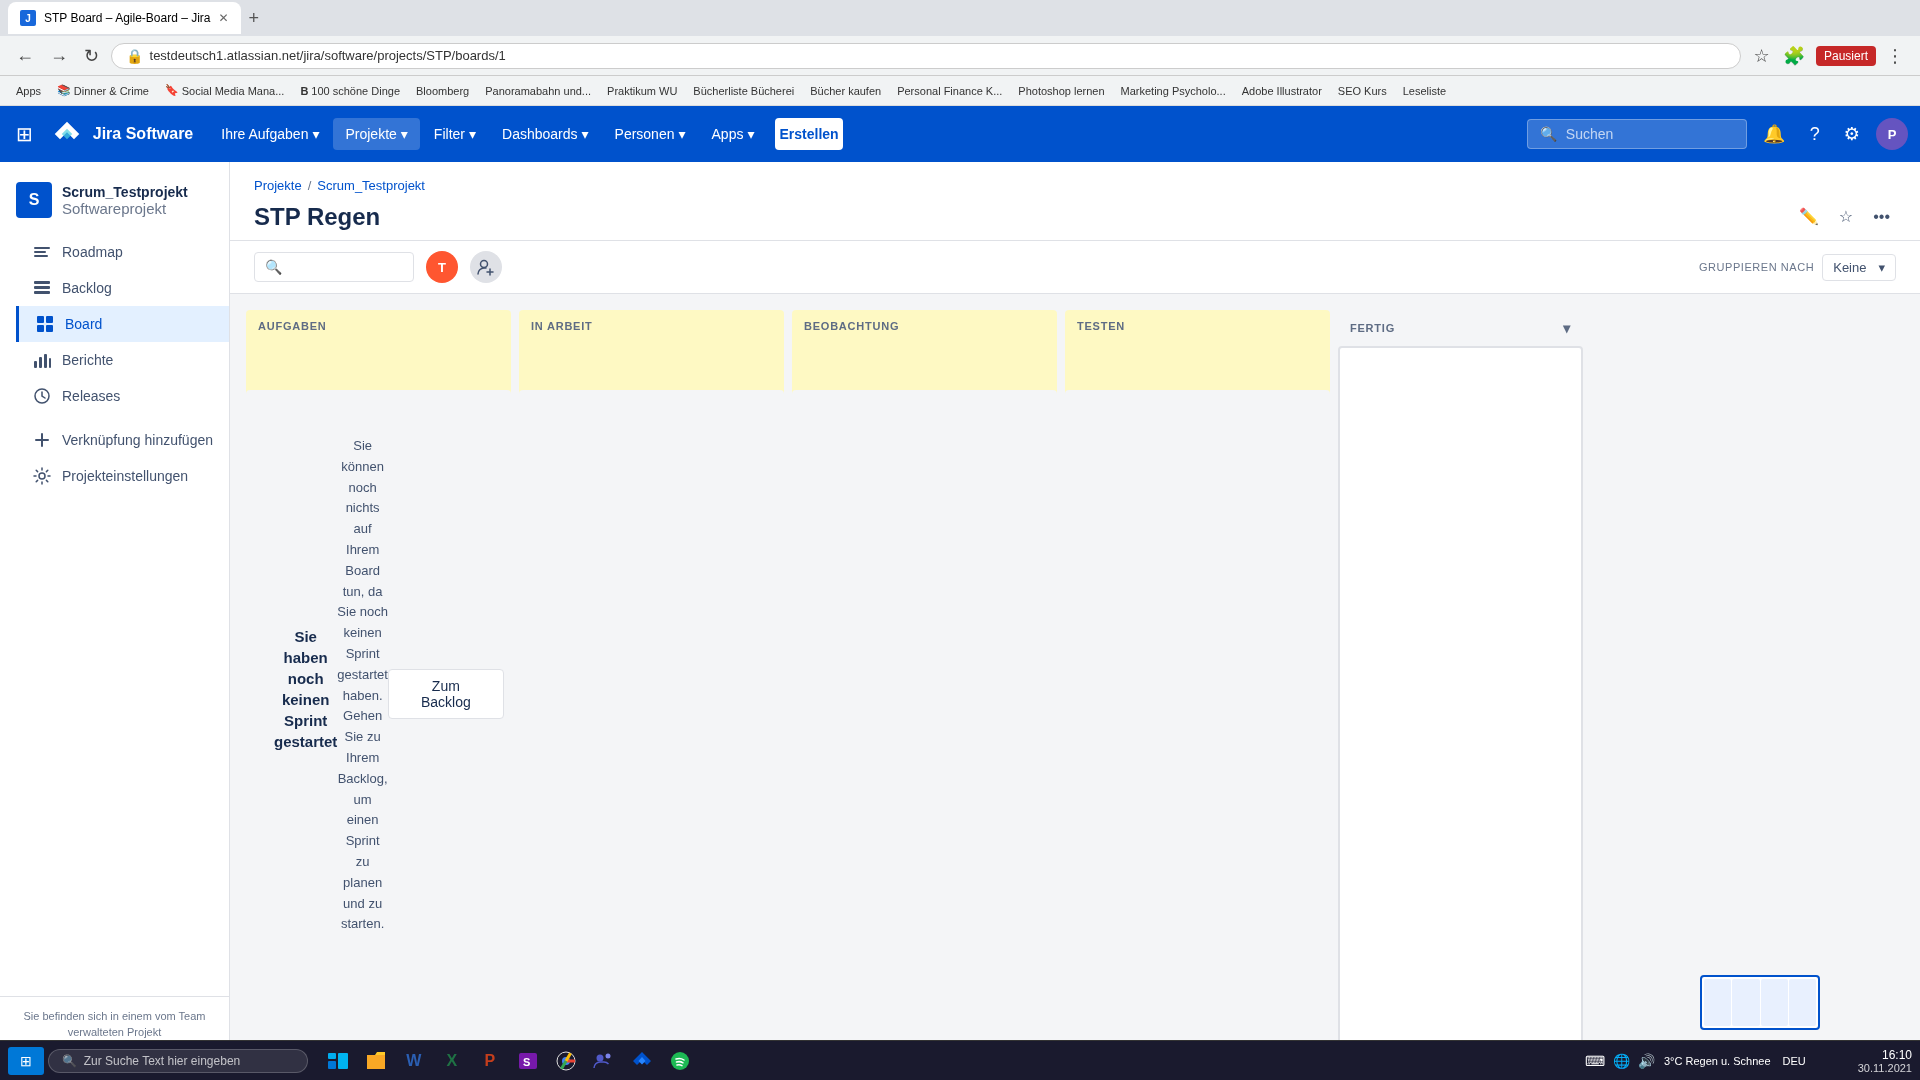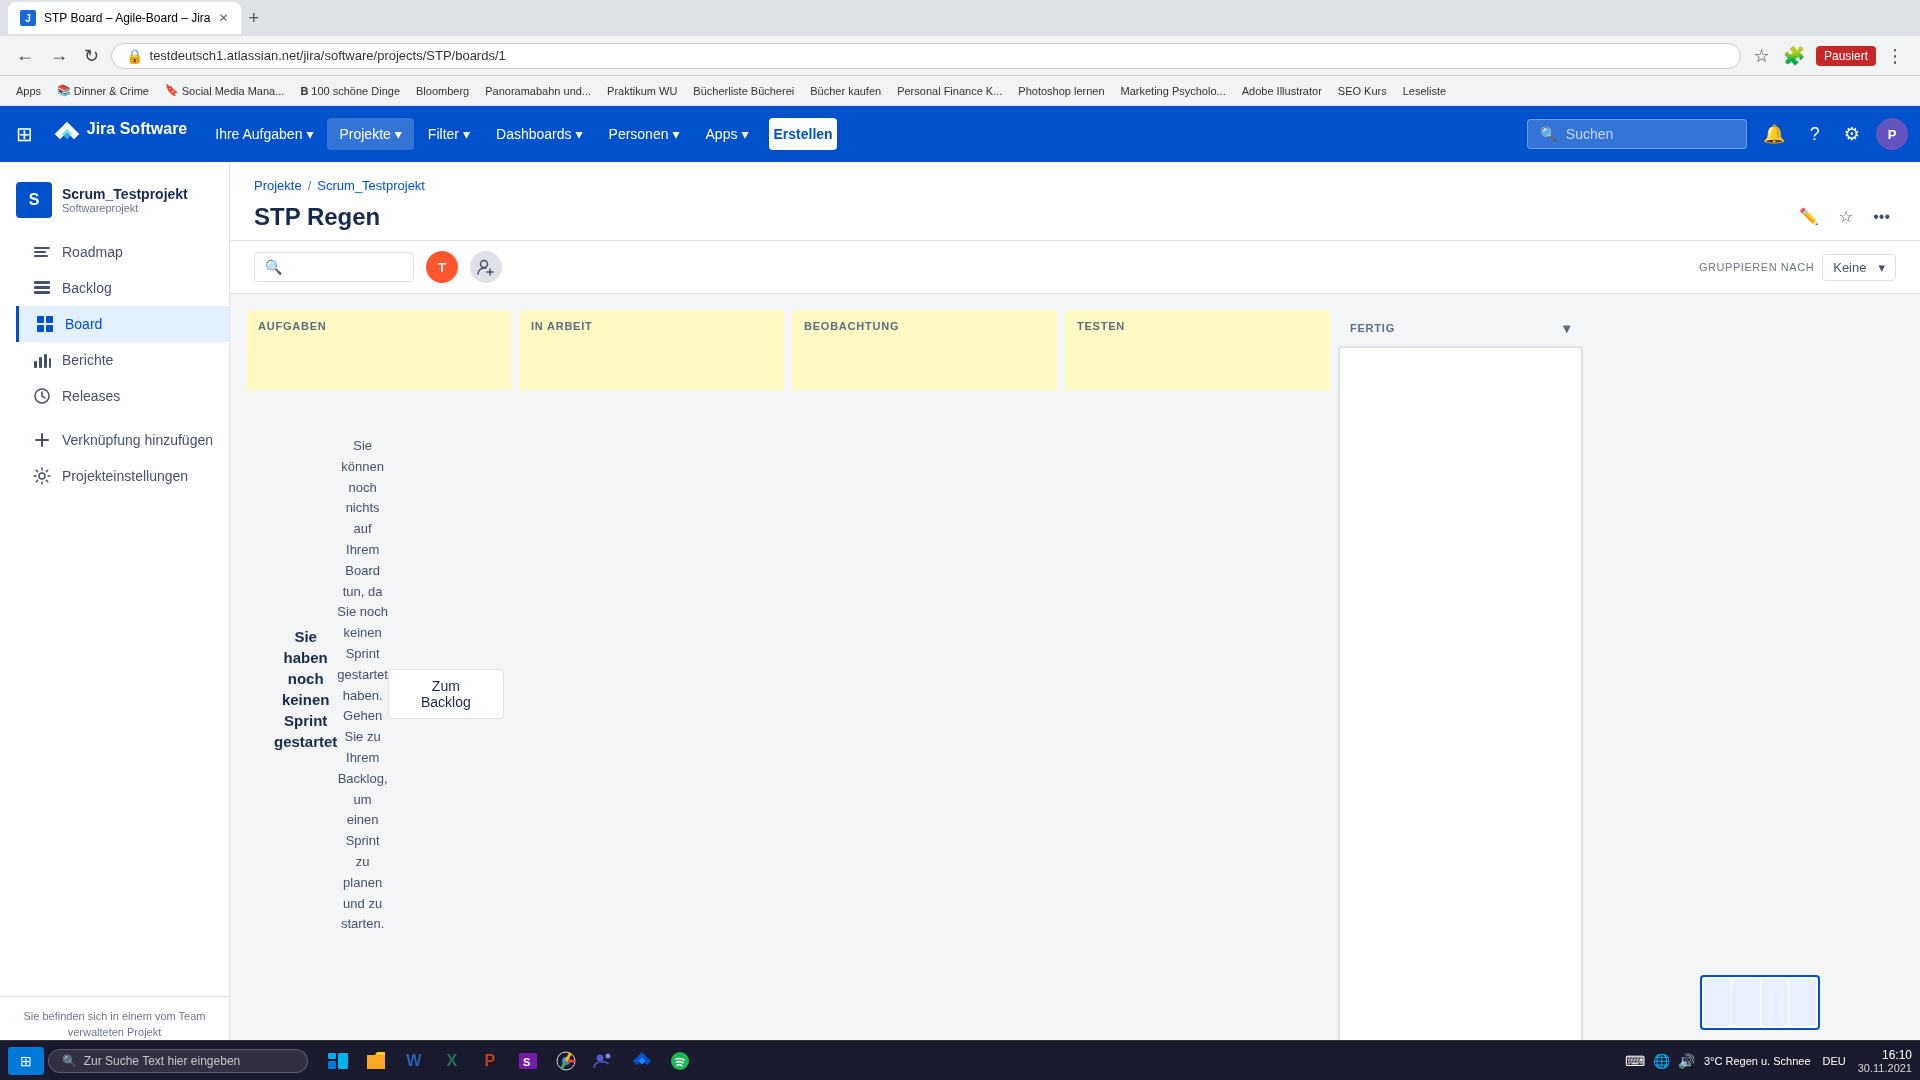--- a/index.html
+++ b/index.html
@@ -17,41 +17,41 @@
     .address-bar-lock { color: #5f6368; font-size: 14px; }
     .browser-actions { display: flex; gap: 6px; align-items: center; }
     .bookmarks-bar { background: #f1f3f4; height: 30px; display: flex; align-items: center; padding: 0 10px; gap: 4px; border-bottom: 1px solid #ddd; overflow: hidden; }
     .bookmark-item { font-size: 11px; color: #333; padding: 2px 6px; border-radius: 3px; cursor: pointer; white-space: nowrap; display: flex; align-items: center; gap: 3px; }
 
     
     .app-container { display: flex; flex-direction: column; height: calc(1080px - 36px - 40px - 30px); }
     
     
     .top-nav { background: #0052cc; height: 56px; display: flex; align-items: center; padding: 0 12px; gap: 8px; }
-    .jira-logo { display: flex; gap: 6px; color: #fff; font-size: 16px; font-weight: 600; text-decoration: none; padding: 8px; }
+    .jira-logo { display: flex; align-items: center; gap: 12px; color: #fff; font-size: 16px; font-weight: 600; text-decoration: none; padding: 8px; }
     .jira-logo-icon { width: 28px; height: 28px; }
     .nav-menu { display: flex; align-items: center; gap: 2px; }
     .nav-item { color: #fff; padding: 8px 12px; border-radius: 4px; cursor: pointer; font-size: 14px; display: flex; align-items: center; gap: 4px; }
     .create-btn { background: #fff; color: #0052cc; font-weight: 600; padding: 8px 4px; border-radius: 4px; border: none; cursor: pointer; font-size: 14px; margin-left: 1px; }
     .nav-right { margin-left: auto; display: flex; align-items: center; gap: 8px; }
     .search-bar { background: rgba(255,255,255,0.2); border: 1px solid rgba(255,255,255,0.3); border-radius: 4px; padding: 6px 12px; color: #fff; font-size: 14px; width: 220px; display: flex; align-items: center; gap: 8px; cursor: text; }
     .search-bar-text { color: rgba(255,255,255,0.7); }
     .nav-icon-btn { color: #fff; padding: 8px; border-radius: 50%; cursor: pointer; font-size: 18px; background: none; border: none; }
     .user-avatar-top { width: 32px; height: 32px; border-radius: 50%; background: #6554c0; color: #fff; display: flex; align-items: center; justify-content: center; font-size: 13px; font-weight: 600; cursor: pointer; }
 
     
     .main-content { display: flex; flex: 1; overflow: hidden; }
 
     
     .sidebar { width: 230px; background: #fff; border-right: 1px solid #dfe1e6; display: flex; flex-direction: column; padding: 12px 0; overflow-y: auto; flex-shrink: 0; }
     .project-header { padding: 8px 16px; display: flex; align-items: center; gap: 10px; margin-bottom: 8px; }
     .project-avatar { width: 36px; height: 36px; border-radius: 4px; background: #0052cc; color: #fff; display: flex; align-items: center; justify-content: center; font-size: 16px; font-weight: 700; flex-shrink: 0; }
     .project-info { overflow: hidden; }
     .project-name { font-size: 14px; font-weight: 600; color: #172b4d; white-space: nowrap; overflow: hidden; text-overflow: ellipsis; }
-    .project-type { font-size: 11px; color: #6b778c; }
+    .project-type { font-size: 15px; color: #6b778c; }
     .sidebar-nav { flex: 1; margin-left: 16px; }
     .sidebar-item { display: flex; align-items: center; gap: 10px; padding: 8px 16px; cursor: pointer; color: #42526e; font-size: 14px; border-radius: 0; }
     .sidebar-item.active { background: #e3f0ff; color: #0052cc; font-weight: 500; border-left: 3px solid #0052cc; }
     .sidebar-item-icon { width: 20px; height: 20px; display: flex; align-items: center; justify-content: center; flex-shrink: 0; font-size: 16px; }
     .sidebar-footer { padding: 12px 16px; border-top: 1px solid #dfe1e6; margin-top: auto; }
     .sidebar-footer-text { font-size: 11px; color: #6b778c; line-height: 1.4; text-align: center; }
     .sidebar-footer-link { color: #0052cc; cursor: pointer; font-size: 11px; display: block; text-align: center; margin-top: 4px; }
 
     
     .page-content { flex: 1; display: flex; flex-direction: column; overflow: hidden; }
@@ -98,21 +98,21 @@
     .board-area::-webkit-scrollbar-thumb { background: #b3bac5; border-radius: 4px; }
 
     
     .taskbar { background: #1a1a2e; height: 40px; display: flex; align-items: center; padding: 0 8px; gap: 4px; border-top: 1px solid #333; position: fixed; bottom: 0; width: 1920px; }
     .taskbar-start { background: #0078d7; border: none; color: #fff; padding: 6px 12px; border-radius: 3px; cursor: pointer; font-size: 14px; display: flex; align-items: center; gap: 4px; }
     .taskbar-search { background: rgba(255,255,255,0.1); border: 1px solid rgba(255,255,255,0.2); border-radius: 14px; padding: 4px 14px; color: rgba(255,255,255,0.7); font-size: 12px; width: 260px; display: flex; align-items: center; gap: 6px; cursor: text; }
     .taskbar-apps { display: flex; align-items: center; gap: 2px; margin-left: 8px; }
     .taskbar-app { width: 36px; height: 36px; display: flex; align-items: center; justify-content: center; cursor: pointer; border-radius: 4px; font-size: 20px; }
     .taskbar-right { margin-left: auto; display: flex; align-items: center; gap: 12px; color: #fff; font-size: 11px; }
     .taskbar-systray { display: flex; align-items: center; gap: 8px; }
-    .taskbar-time { text-align: right; }
+    .taskbar-time { text-align: right; margin-left: 40px; }
     .taskbar-clock { font-size: 12px; color: #fff; }
     .taskbar-date { font-size: 11px; color: rgba(255,255,255,0.8); }
 
     
     .preview-box { position: absolute; bottom: 50px; right: 100px; width: 120px; height: 55px; background: #fff; border: 2px solid #0052cc; border-radius: 4px; display: grid; grid-template-columns: 1fr 1fr 1fr 1fr; gap: 1px; padding: 2px; }
     .preview-col { background: #e8f0fe; border-radius: 2px; }
   </style>
 </head>
 <body>
 

